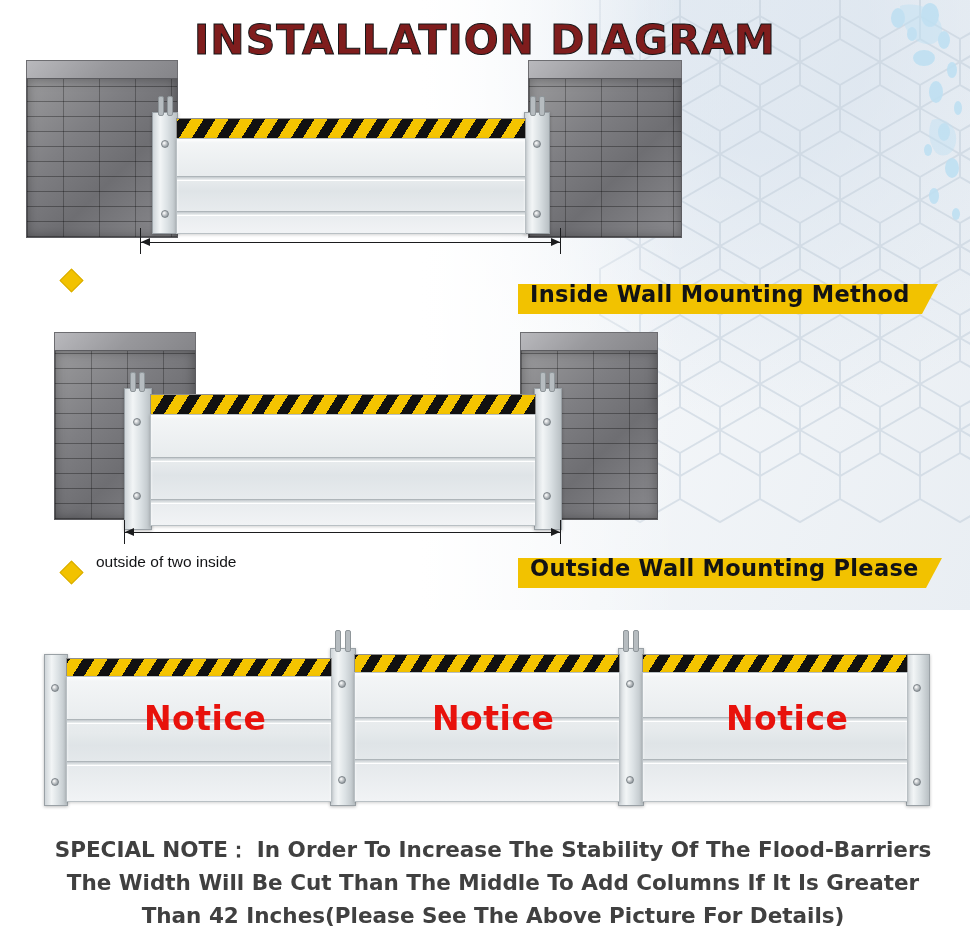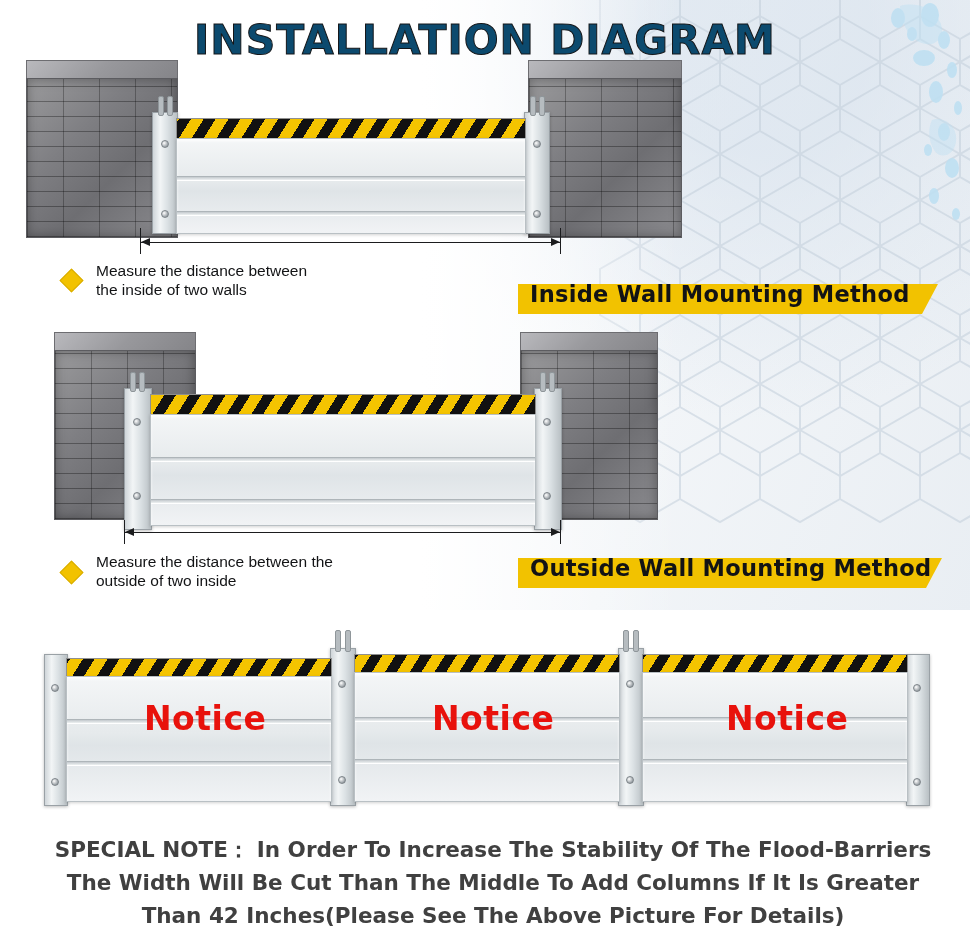--- a/index.html
+++ b/index.html
@@ -25,21 +25,21 @@
   .whitefade{
     position:absolute;left:0;top:0;width:680px;height:620px;
     background:linear-gradient(90deg,#ffffff 0%,#ffffff 62%,rgba(255,255,255,0) 100%);
   }
 
   
   .title{
     position:absolute;left:0;top:16px;width:970px;text-align:center;
     font-family:"DejaVu Sans", sans-serif;
     font-weight:bold;font-size:41px;letter-spacing:1px;
-    color:#0c4a6e;
+    color:#7f1d1d;
     -webkit-text-stroke:1px #141517;
   }
 
   
   .diagram{position:absolute;}
 
   .brick{
     position:absolute;
     background:
       repeating-linear-gradient(0deg, rgba(0,0,0,.32) 0 1px, rgba(0,0,0,0) 1px 15px),
@@ -252,24 +252,20 @@
     <div class="panel" style="left:176px;top:138px;width:348px;height:94px;">
       <div class="seam" style="top:37px;"></div>
       <div class="seam" style="top:72px;"></div>
     </div>
 
     <div class="tick" style="left:140px;top:228px;height:26px;"></div>
     <div class="tick" style="left:560px;top:228px;height:26px;"></div>
     <div class="measure" style="left:141px;top:242px;width:419px;"></div>
 
     <div class="diamond" style="left:63px;top:272px;"></div>
-    <div class="callout" style="left:96px;top:261px;width:320px;">
-      <div>Measure the distance between</div>
-      <div>the inside of two walls</div>
-    </div>
 
     <div class="banner" style="left:518px;top:284px;width:420px;">
       <div class="bar"></div>
       <div class="label" style="padding-left:12px;">Inside Wall  Mounting Method</div>
     </div>
   </div>
 
   <div class="diagram" style="left:0;top:292px;width:970px;height:310px;">
 
     <div class="brick-top" style="left:54px;top:40px;width:140px;height:20px;"></div>
@@ -294,27 +290,26 @@
       <div class="seam" style="top:42px;"></div>
       <div class="seam" style="top:84px;"></div>
     </div>
 
     <div class="tick" style="left:124px;top:228px;height:24px;"></div>
     <div class="tick" style="left:560px;top:228px;height:24px;"></div>
     <div class="measure" style="left:125px;top:240px;width:435px;"></div>
 
     <div class="diamond" style="left:63px;top:272px;"></div>
     <div class="callout" style="left:96px;top:260px;width:360px;">
-      <div>Measure the distance between the</div>
       <div>outside of two inside</div>
     </div>
 
     <div class="banner" style="left:518px;top:266px;width:424px;">
       <div class="bar"></div>
-      <div class="label" style="padding-left:12px;">Outside Wall Mounting Method</div>
+      <div class="label" style="padding-left:12px;">Outside Wall Mounting Please</div>
     </div>
   </div>
 
   <div class="bottomwrap">
 
     <div class="post" style="left:44px;top:44px;width:22px;height:150px;"></div>
     <div class="post" style="left:330px;top:38px;width:24px;height:156px;"></div>
     <div class="post" style="left:618px;top:38px;width:24px;height:156px;"></div>
     <div class="post" style="left:906px;top:44px;width:22px;height:150px;"></div>
 

